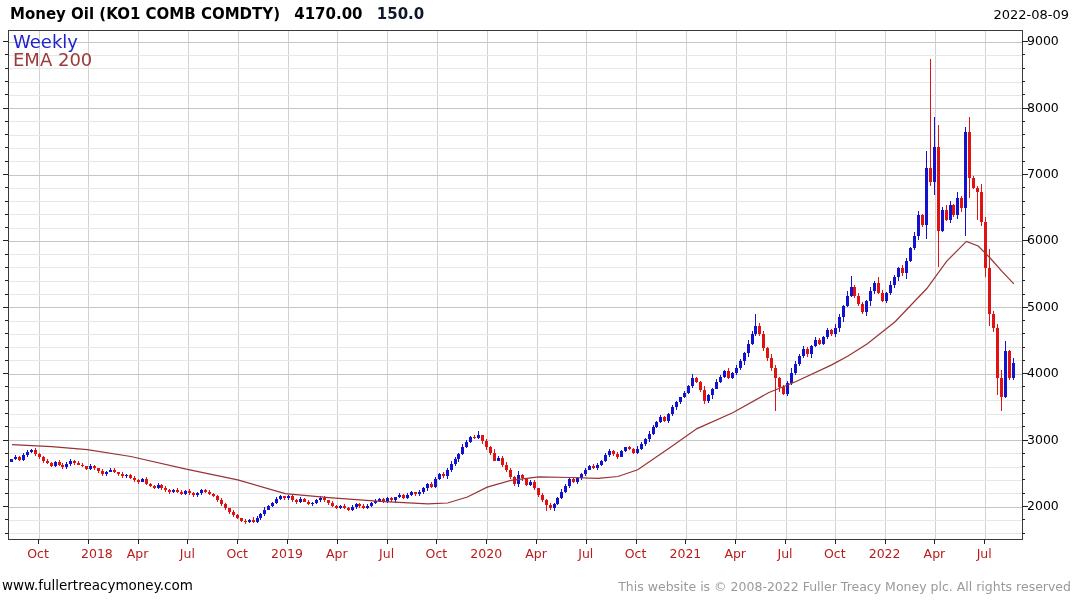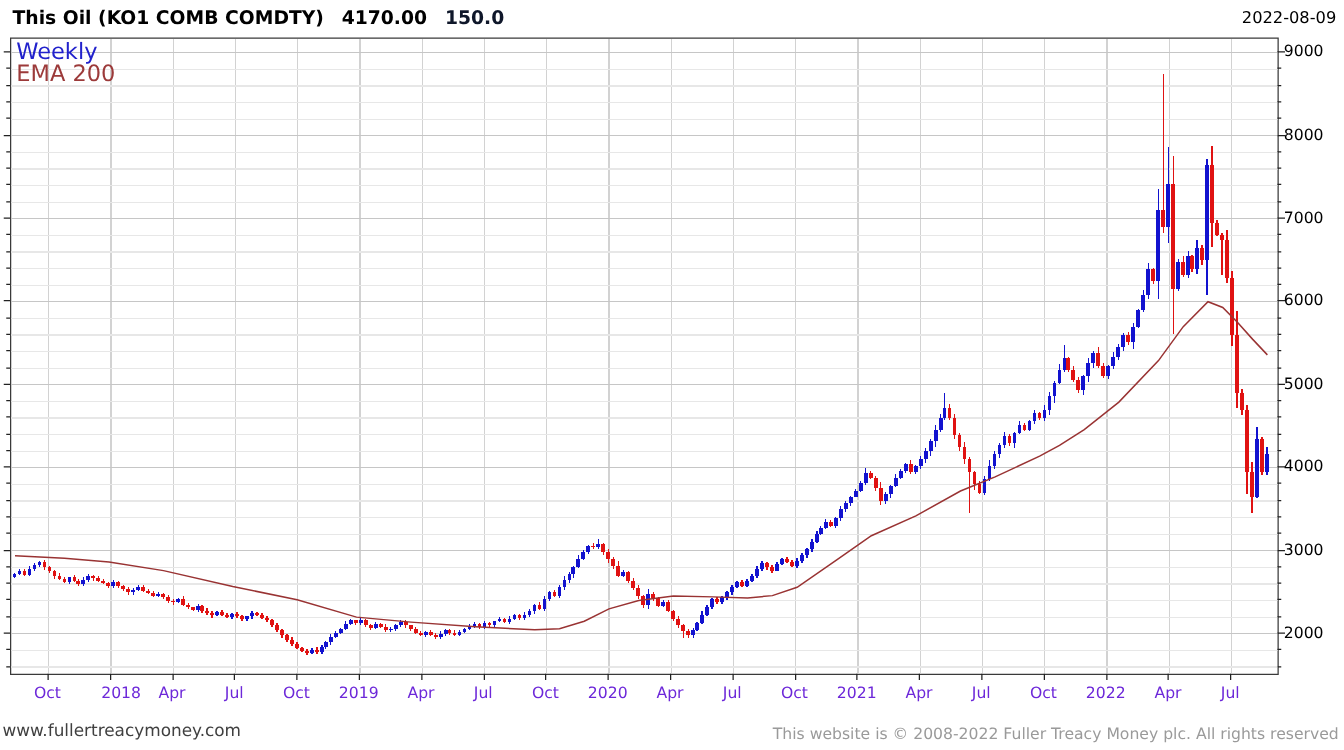--- a/index.html
+++ b/index.html
@@ -10,30 +10,30 @@
   .titlebar{position:absolute;left:10px;top:5px;font-size:15px;font-weight:bold;white-space:nowrap}
   .titlebar .px{margin-left:9px}
   .titlebar .chg{margin-left:9px;color:#0f172a}
   .chart-date{position:absolute;right:6px;top:7px;font-size:13px;color:#000}
   .plot{position:absolute;left:8px;top:30px;width:1013px;height:508px;border:1px solid #3a3a3a;background:#fff}
   .plot svg{position:absolute;left:0;top:0}
   .legend{position:absolute;left:4px;top:2px;font-size:18px;line-height:18px;pointer-events:none}
   .leg-weekly{color:#2222cc}
   .leg-ema{color:#9c3a3a}
   .ylab{position:absolute;font-size:12.5px;color:#000;white-space:nowrap}
-  .xlab{position:absolute;top:546px;width:50px;text-align:center;font-size:12.5px;color:#6d28d9}
+  .xlab{position:absolute;top:546px;width:50px;text-align:center;font-size:12.5px;color:#b91c1c}
   .tick{position:absolute;background:#222}
-  .footer-link{position:absolute;left:2px;top:577px;font-size:13.5px;color:#404040;text-decoration:none}
+  .footer-link{position:absolute;left:2px;top:577px;font-size:13.5px;color:#000000;text-decoration:none}
   .copyright{position:absolute;right:4px;top:579px;font-size:12.5px;color:#9a9a9a}
 </style>
 </head>
 <body>
 
 <div class="titlebar">
-  <span>This Oil (KO1 COMB COMDTY)</span>
+  <span>Money Oil (KO1 COMB COMDTY)</span>
   <span class="px">4170.00</span>
   <span class="chg">150.0</span>
 </div>
 <div class="chart-date">2022-08-09</div>
 
 <div class="plot">
   <svg id="chart-svg" width="1013" height="508" viewBox="0 0 1013 508">
       <line x1="30" y1="0" x2="30" y2="508" stroke="#d2d2d2" stroke-width="1" shape-rendering="crispEdges"></line>
       <line x1="79.8" y1="0" x2="79.8" y2="508" stroke="#d2d2d2" stroke-width="1" shape-rendering="crispEdges"></line>
       <line x1="129.6" y1="0" x2="129.6" y2="508" stroke="#d2d2d2" stroke-width="1" shape-rendering="crispEdges"></line>

